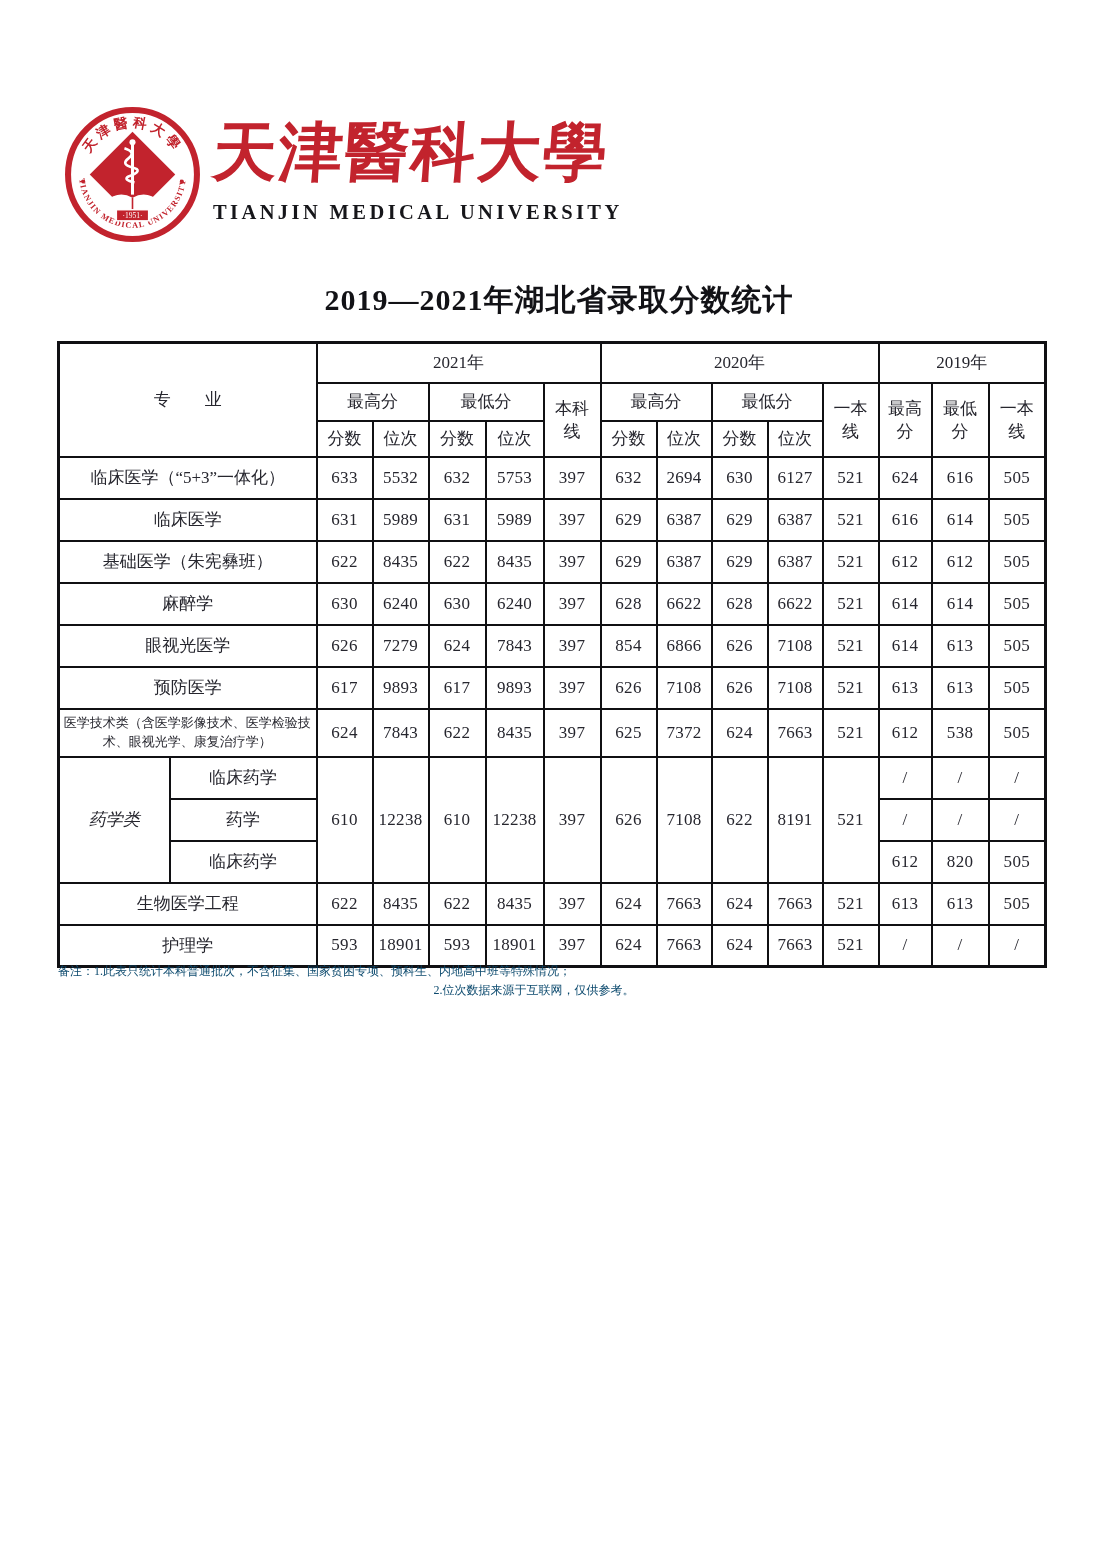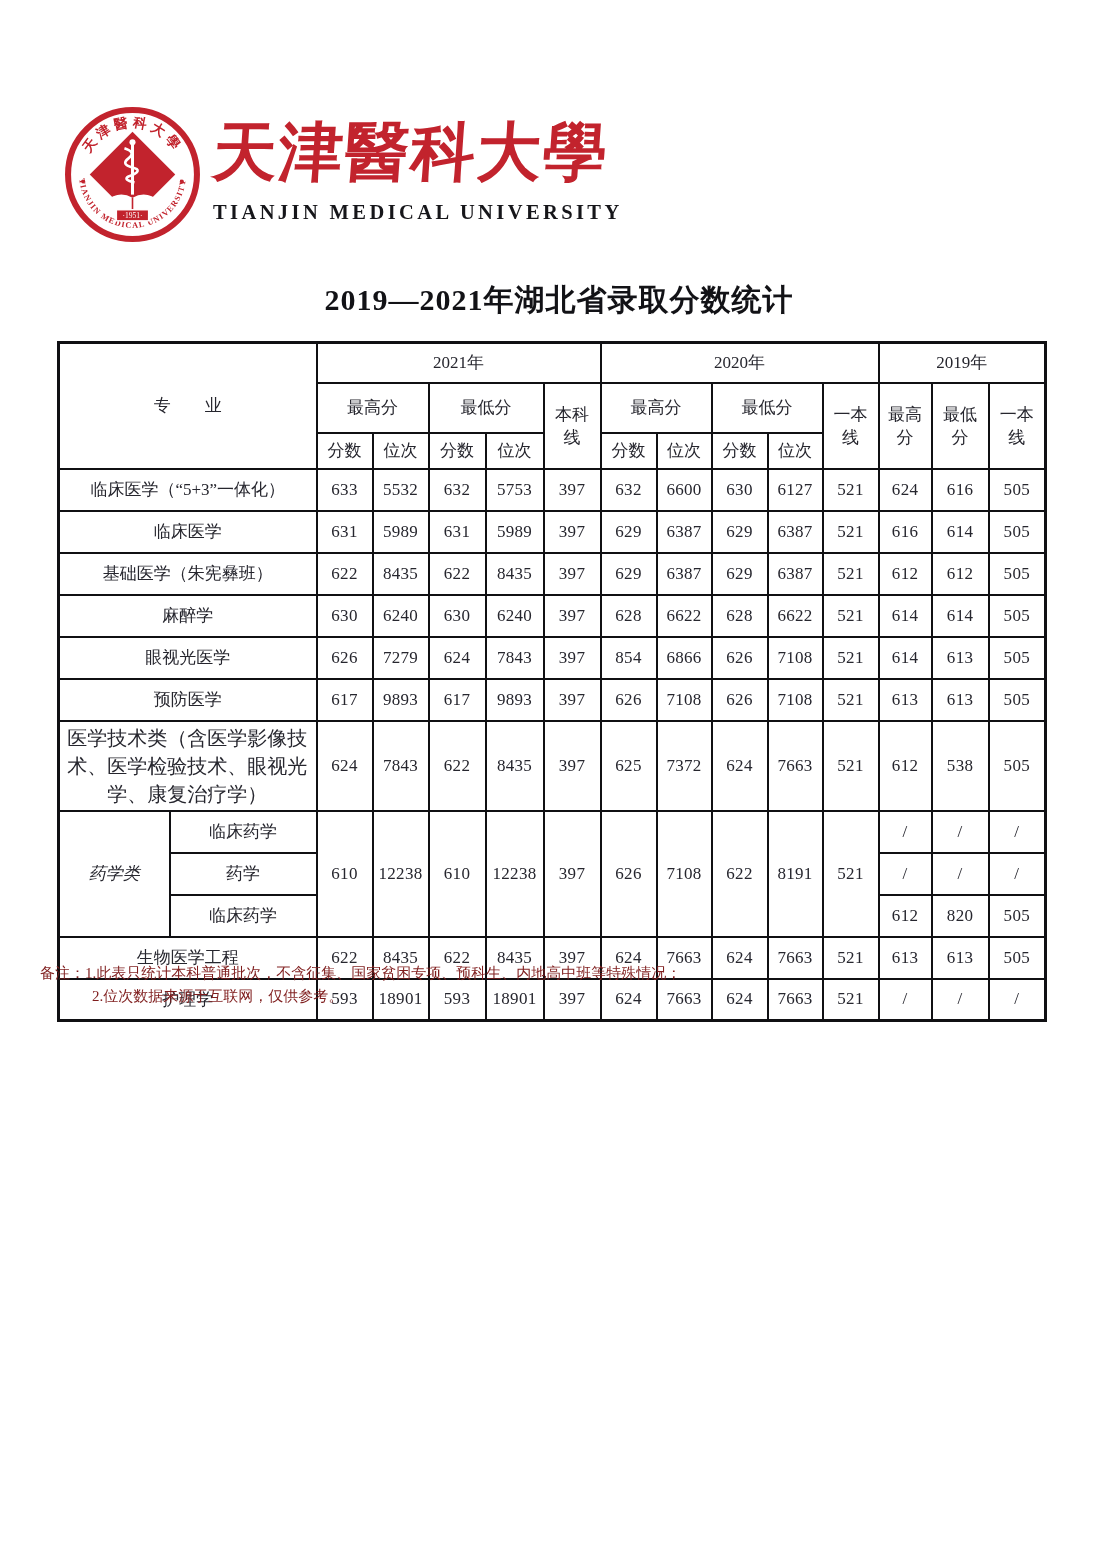--- a/index.html
+++ b/index.html
@@ -71,49 +71,49 @@
     border: 2px solid #101013;
     text-align: center;
     vertical-align: middle;
     font-weight: 400;
     font-size: 17px;
     color: #26262e;
     padding: 2px 3px;
     overflow: hidden;
   }
   tr.hrow1 { height: 40px; }
-  tr.hrow2 { height: 50px; margin-left: 40px; }
+  tr.hrow2 { height: 38px; margin-left: 40px; }
   tr.hrow3 { height: 36px; }
   tbody tr { height: 42px; }
   tbody tr.tall { height: 48px; }
   th.major-head { font-size: 21px; font-weight: 700; color: #17171b; }
   th.year { font-size: 19px; font-weight: 700; color: #17171b; margin-left: 32px; }
   th.sub { font-size: 16.5px; }
   td.major {
     text-align: left;
     padding-left: 8px;
     font-size: 17.5px;
     color: #222228;
   }
-  td.major.small { font-size: 20px; line-height: 1.4; padding-right: 4px; }
+  td.major.small { font-size: 13px; line-height: 1.4; padding-right: 4px; }
   td.submajor { text-align: left; padding-left: 12px; font-size: 17.5px; }
   td.groupcell { text-align: left; padding-left: 8px; font-size: 17.5px; font-style: italic; }
   td.num { font-size: 17.5px; letter-spacing: 0.3px; }
 
   
   .notes {
     position: absolute;
-    left: 40px;
+    left: 58px;
     top: 962px;
-    font-size: 15px;
+    font-size: 12px;
     line-height: 1.55;
-    color: #7f1d1d;
+    color: #0c4a6e;
     width: 900px;
   }
-  .notes .row2 { padding-left: 52px; }
+  .notes .row2 { padding-left: 52px; text-align: center; }
 </style>
 </head>
 <body>
 
 <div class="page">
 
   <div class="brand">
     <svg class="seal" viewBox="0 0 140 140" aria-hidden="true">
       <circle cx="70" cy="70" r="64" fill="#ffffff" stroke="#c2232d" stroke-width="6"></circle>
       <rect x="40" y="40" width="60" height="60" transform="rotate(45 70 70)" fill="#c2232d"></rect>
@@ -203,21 +203,21 @@
     </thead>
     <tbody>
       <tr>
         <td class="major" colspan="2">临床医学（“5+3”一体化）</td>
         <td class="num">633</td>
         <td class="num">5532</td>
         <td class="num">632</td>
         <td class="num">5753</td>
         <td class="num">397</td>
         <td class="num">632</td>
-        <td class="num">6600</td>
+        <td class="num">2694</td>
         <td class="num">630</td>
         <td class="num">6127</td>
         <td class="num">521</td>
         <td class="num">624</td>
         <td class="num">616</td>
         <td class="num">505</td>
       </tr>
       <tr>
         <td class="major" colspan="2">临床医学</td>
         <td class="num">631</td>

